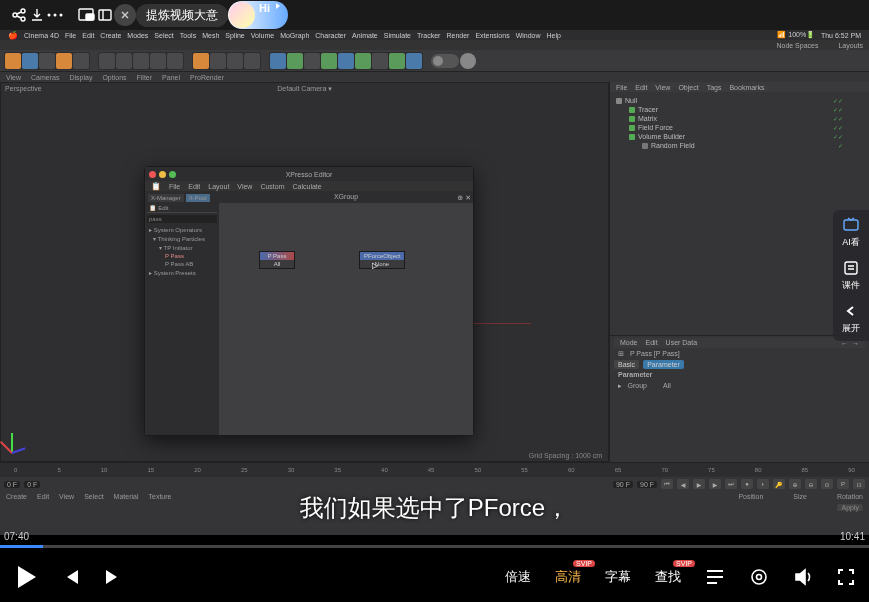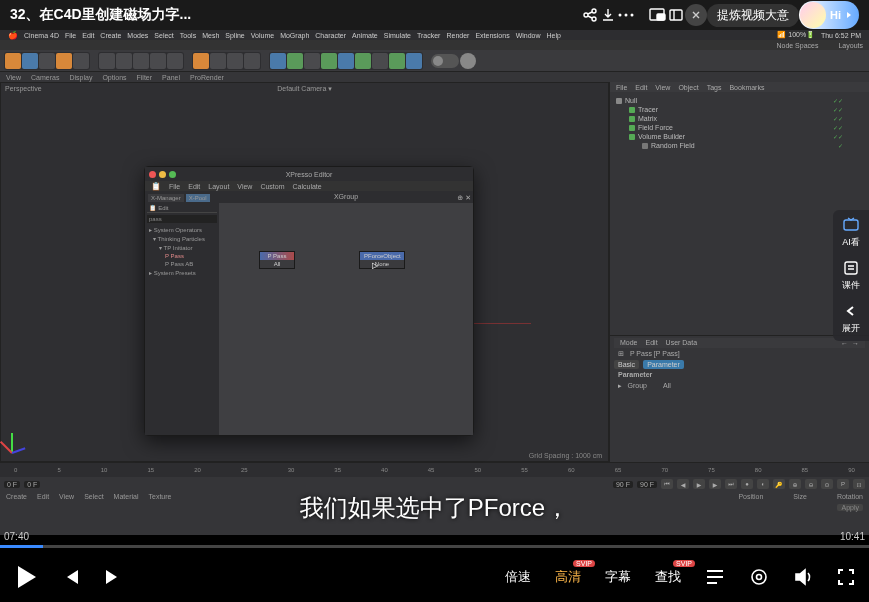--- a/index.html
+++ b/index.html
@@ -6,21 +6,21 @@
 body { background: #000; width: 869px; height: 602px; overflow: hidden; position: relative; color: #ccc; }
 
 
 .top-bar { height: 30px; background: #1a1a1a; display: flex; align-items: center; padding: 0 10px; justify-content: space-between; }
 .top-title { color: #fff; font-size: 14px; font-weight: bold; }
 .top-icons { display: flex; gap: 0; align-items: center; }
 .top-icon { width: 18px; height: 18px; display: flex; align-items: center; justify-content: center; color: #fff; cursor: pointer; }
 .pill-btn { background: #333; border-radius: 12px; padding: 3px 10px; font-size: 12px; color: #fff; display: flex; align-items: center; gap: 4px; }
 .close-x { background: #444; border-radius: 50%; width: 22px; height: 22px; display: flex; align-items: center; justify-content: center; }
 .avatar { width: 26px; height: 26px; border-radius: 50%; background: linear-gradient(135deg,#fce,#ffa); }
-.avatar-wrap { display: flex; align-items: center; background: linear-gradient(90deg,#fff,#6af); border-radius: 14px; padding: 1px 6px 1px 1px; gap: 4px; }
+.avatar-wrap { display: flex; background: linear-gradient(90deg,#fff,#6af); border-radius: 14px; padding: 1px 6px 1px 1px; gap: 4px; }
 .hi-text { font-size: 11px; color: #fff; font-weight: bold; }
 
 
 .mac-bar { height: 10px; background: #2d2d30; display: flex; align-items: center; padding: 0 8px; font-size: 7px; color: #ccc; justify-content: space-between; }
 .mac-left, .mac-right { display: flex; gap: 6px; align-items: center; }
 .mac-item { white-space: nowrap; }
 .mac-apple { font-size: 8px; }
 
 
 .c4d-sub { height: 10px; background: #333; display: flex; justify-content: space-between; padding: 0 6px; font-size: 7px; color: #aaa; align-items: center; }
@@ -129,21 +129,20 @@
 .side-float { position: absolute; right: 0; top: 210px; width: 36px; background: rgba(40,40,44,0.9); border-radius: 6px 0 0 6px; padding: 6px 0; display: flex; flex-direction: column; align-items: center; gap: 10px; }
 .sf-item { display: flex; flex-direction: column; align-items: center; gap: 2px; font-size: 9px; color: #fff; cursor: pointer; }
 .sf-icon { width: 18px; height: 18px; display: flex; align-items: center; justify-content: center; color: #6af; }
 
 svg { display: block; }
 </style>
 </head>
 <body>
 
 <div class="top-bar">
-  <div class="top-title">32、在C4D里创建磁场力字...</div>
   <div class="top-icons">
     <div class="top-icon">
         <svg width="16" height="16" viewBox="0 0 16 16" fill="none" stroke="currentColor" stroke-width="1.4">
           <circle cx="4" cy="8" r="2"></circle>
           <circle cx="12" cy="4" r="2"></circle>
           <circle cx="12" cy="12" r="2"></circle>
           <path d="M6 7l4-2M6 9l4 2"></path>
         </svg>
       </div>
     <div class="top-icon">

